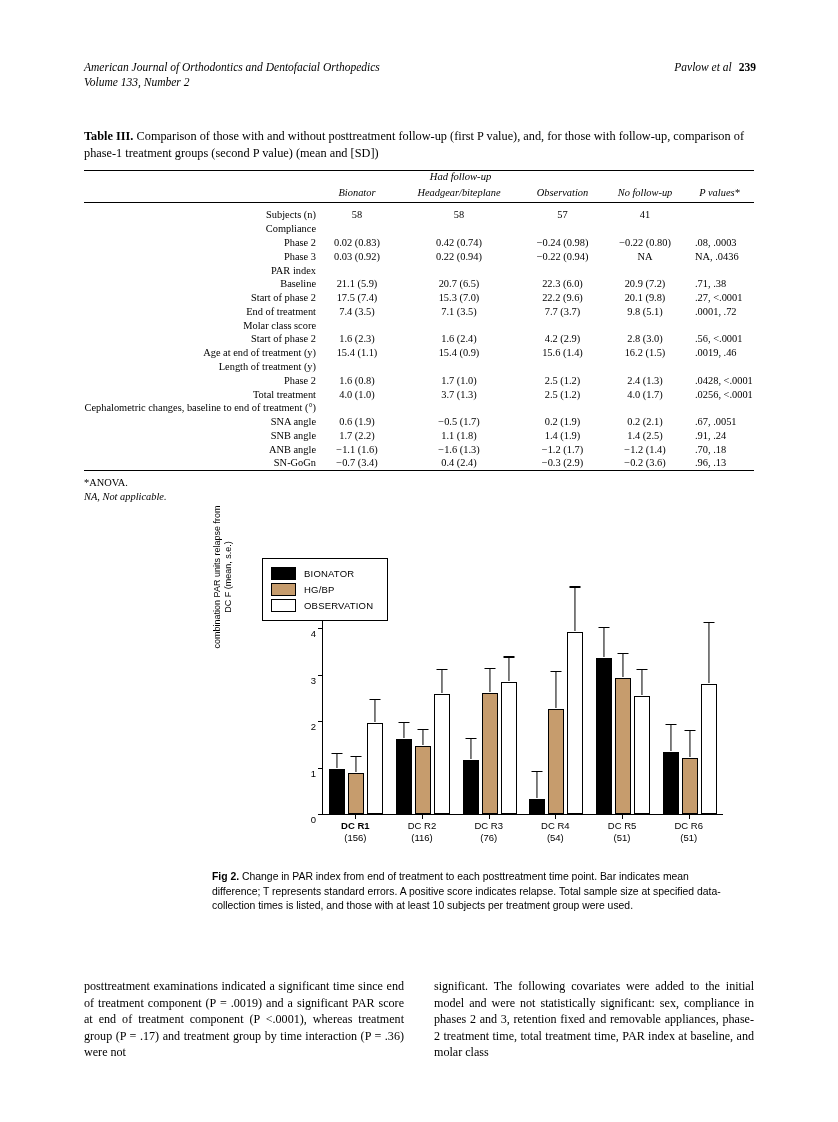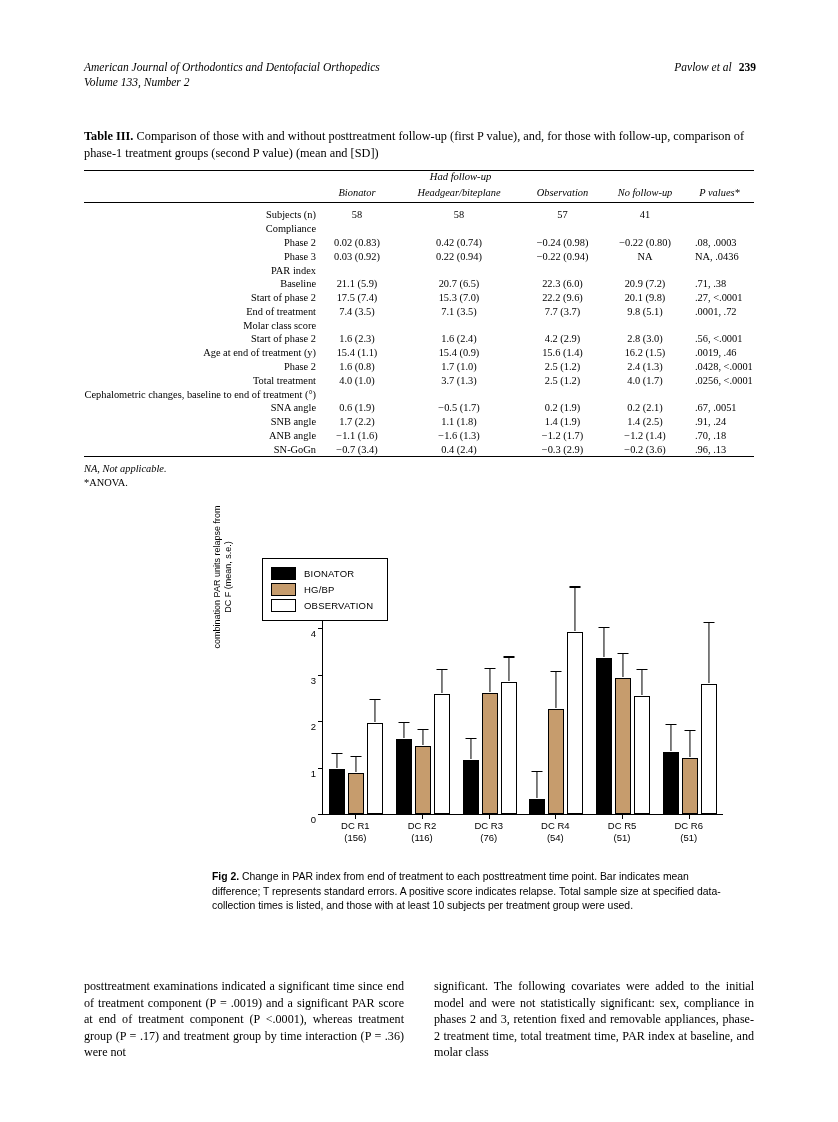--- a/index.html
+++ b/index.html
@@ -401,20 +401,28 @@
           </tr>
           <tr>
             <td class="lbl">Age at end of treatment (y)</td>
             <td class="num">15.4 (1.1)</td>
             <td class="num">15.4 (0.9)</td>
             <td class="num">15.6 (1.4)</td>
             <td class="num">16.2 (1.5)</td>
             <td class="pv">.0019, .46</td>
           </tr>
           <tr>
+            <td class="lbl">Length of treatment (y)</td>
+            <td class="num"></td>
+            <td class="num"></td>
+            <td class="num"></td>
+            <td class="num"></td>
+            <td class="pv"></td>
+          </tr>
+          <tr>
             <td class="lbl ind1">Phase 2</td>
             <td class="num">1.6 (0.8)</td>
             <td class="num">1.7 (1.0)</td>
             <td class="num">2.5 (1.2)</td>
             <td class="num">2.4 (1.3)</td>
             <td class="pv">.0428, &lt;.0001</td>
           </tr>
           <tr>
             <td class="lbl ind1">Total treatment</td>
             <td class="num">4.0 (1.0)</td>
@@ -465,22 +473,22 @@
           </tr>
         </tbody>
       <tbody>
         <tr class="rule-top">
             <td colspan="6" style="height:0"></td>
           </tr>
       </tbody>
     </table>
 
     <div class="tbl-foot">
+      <div>*ANOVA.</div>
       <div><i>NA, Not applicable.</i></div>
-      <div>*ANOVA.</div>
     </div>
   </div>
 
   <div class="figure">
     <div class="chart-area">
 
       <div class="legend-box">
         <div class="legend-row">
           <span class="legend-sw" style="background:#000000"></span>
           <span class="legend-lbl">BIONATOR</span>
@@ -593,21 +601,21 @@
           <div class="ytick" style="top: 86.8px;">3</div>
           <div class="ytickmark" style="top: 92.8px;"></div>
           <div class="ytick" style="top: 40.4px;">4</div>
           <div class="ytickmark" style="top: 46.4px;"></div>
           <div class="ytick" style="top: -6px;">5</div>
           <div class="ytickmark" style="top: 0px;"></div>
         </div>
       <div class="xticks" id="xticks">
           <div class="xtick" style="position: relative;">
             <div class="xtickmark" style="left: 50%;"></div>
-            <div style="padding-top: 6px;">DC R1</div>
+            <div style="padding-top: 6px; font-weight: bold;">DC R1</div>
             <div>(156)</div>
           </div>
           <div class="xtick" style="position: relative;">
             <div class="xtickmark" style="left: 50%;"></div>
             <div style="padding-top: 6px;">DC R2</div>
             <div>(116)</div>
           </div>
           <div class="xtick" style="position: relative;">
             <div class="xtickmark" style="left: 50%;"></div>
             <div style="padding-top: 6px;">DC R3</div>

